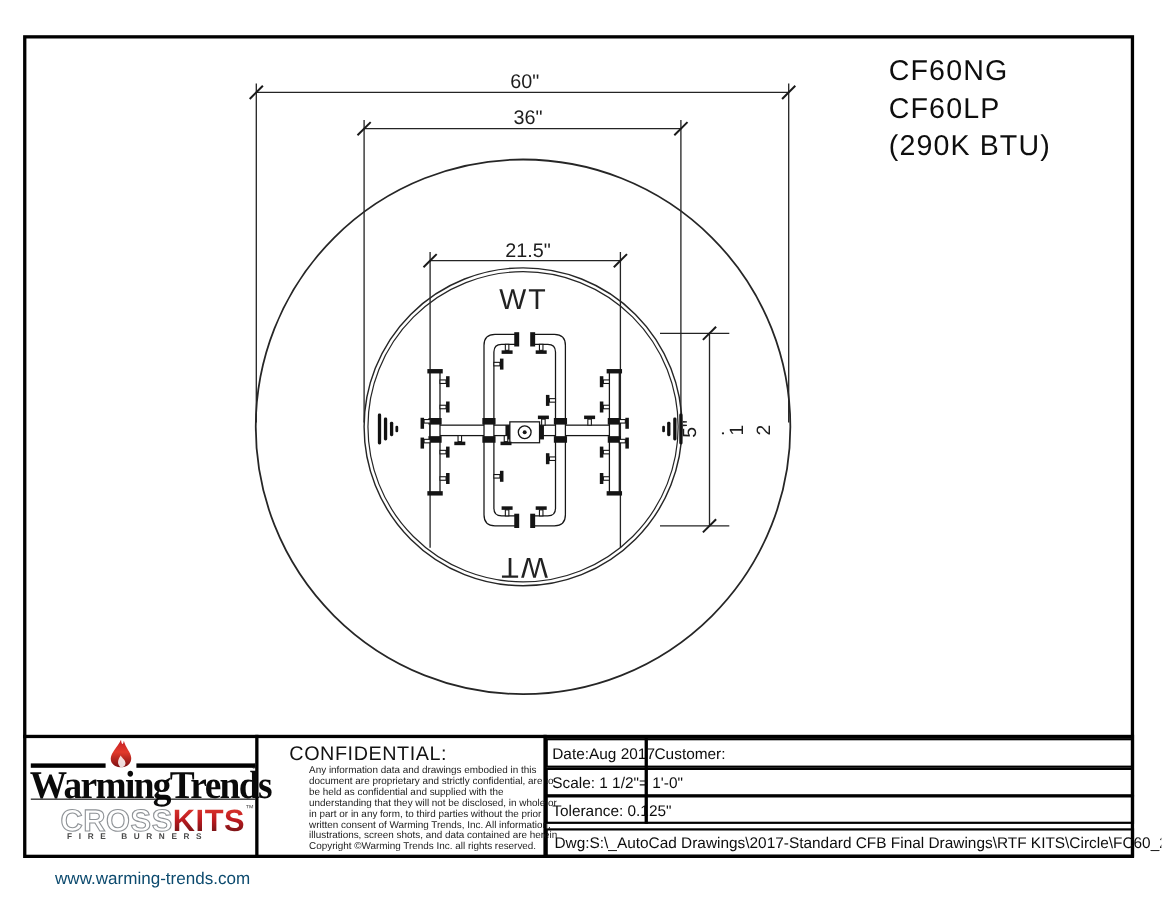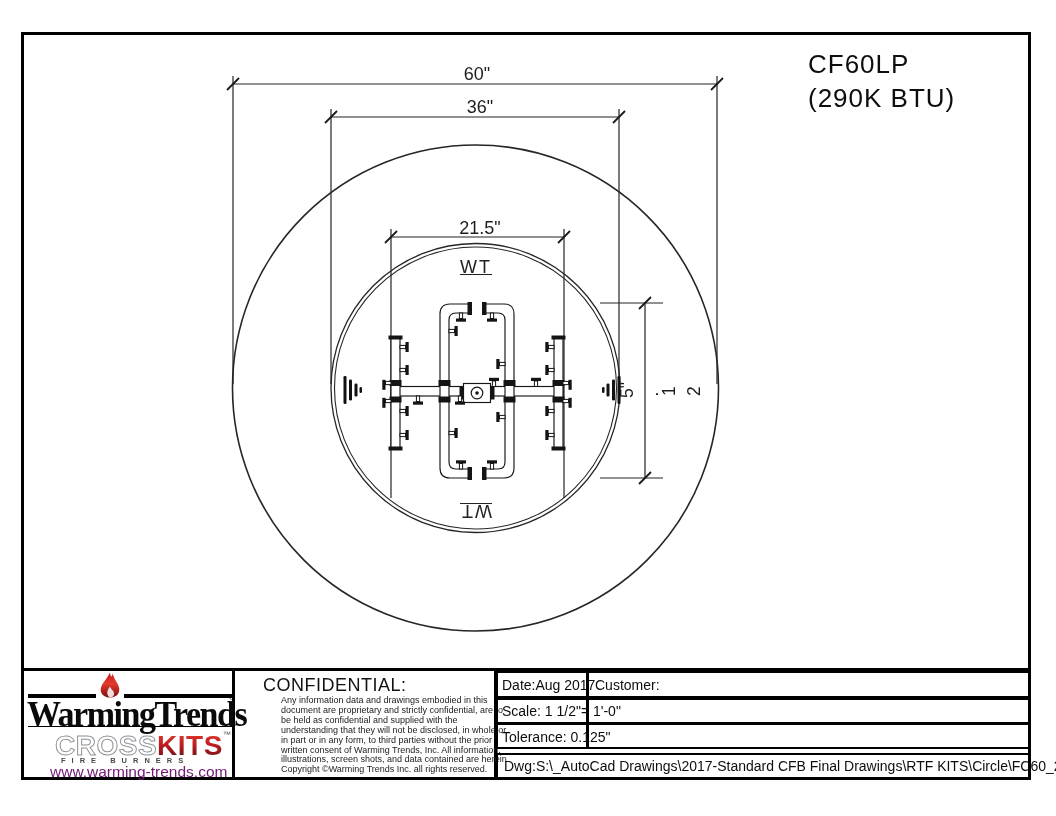--- a/index.html
+++ b/index.html
@@ -4,41 +4,41 @@
 <style>
   html,body{margin:0;padding:0;background:#fff;}
   .page{position:relative;width:1056px;height:816px;background:#ffffff;overflow:hidden;
         font-family:"Liberation Sans",sans-serif;color:#111;}
   .abs{position:absolute;}
   .sheet-border{left:21px;top:32px;width:1010px;height:748px;border:3px solid #000;box-sizing:border-box;}
   .hline,.vline{background:#000;}
   
   .dim-label{font-size:18px;color:#1d1d1d;white-space:nowrap;transform:translateX(-50%);}
   .product{left:808px;top:47px;font-size:26px;line-height:34px;letter-spacing:1px;color:#0e0e0e;}
-  .wt{font-size:18px;letter-spacing:2px;color:#222;transform:translateX(-50%);text-decoration:underline;}
+  .wt{font-size:26px;letter-spacing:2px;color:#222;transform:translateX(-50%);}
   .wt.flip{transform:translateX(-50%) rotate(180deg);}
   .vchar{width:24px;height:24px;display:flex;align-items:center;justify-content:center;
          font-size:17.5px;color:#1d1d1d;transform:rotate(-90deg);white-space:nowrap;}
   
   .cellbox{border:2.5px solid #000;box-sizing:border-box;background:transparent;}
   .tb-text{font-size:14px;line-height:18px;white-space:nowrap;color:#0d0d0d;}
   .dwg-text{font-size:14px;white-space:nowrap;color:#0d0d0d;}
   .conf-title{font-size:18px;letter-spacing:0.5px;color:#131313;}
   .conf-body{width:232px;font-size:9px;line-height:9.9px;color:#222;margin-left:17px;}
   
   .wordmark{font-family:"Liberation Serif",serif;font-weight:bold;font-size:34px;
             letter-spacing:-1.5px;color:#0a0a0a;white-space:nowrap;transform:scaleY(1.05);transform-origin:left top;}
   .reg{font-size:7px;color:#0a0a0a;}
   .crossfire{white-space:nowrap;font-size:28px;letter-spacing:0.5px;}
   .cross{color:#b9bcbe;font-weight:700;-webkit-text-stroke:1px #8f9397;-webkit-text-fill-color:#ffffff;}
   .fire{font-weight:700;color:#c3161c;background:linear-gradient(180deg,#e54233 0%,#c01b20 48%,#5c1113 100%);
         -webkit-background-clip:text;background-clip:text;-webkit-text-fill-color:transparent;}
   .tm{font-size:8px;color:#555;vertical-align:top;}
   .subbrand{font-size:7.5px;font-weight:bold;letter-spacing:6px;color:#4a4a4a;white-space:nowrap;}
-  .website{font-size:15.5px;color:#701a75;white-space:nowrap;}
+  .website{font-size:15.5px;color:#0c4a6e;white-space:nowrap;margin-top:28px;}
 </style>
 </head>
 <body>
 
 <div class="page">
 
   <div class="abs sheet-border"></div>
 
   <svg class="abs" style="left:0;top:0" width="1056" height="816" viewBox="0 0 1056 816">
 
@@ -179,20 +179,21 @@
           <rect x="382.3" y="379.8" width="3.2" height="10"></rect>
             <rect x="382.3" y="397.8" width="3.2" height="10"></rect>
           <rect x="568.5" y="379.8" width="3.2" height="10"></rect>
             <rect x="568.5" y="397.8" width="3.2" height="10"></rect>
         </g>
       </g>
     </g>
   </svg>
 
   <div class="abs product">
+    <div>CF60NG</div>
     <div>CF60LP</div>
     <div>(290K BTU)</div>
   </div>
 
   <div class="abs dim-label" style="left:477px;top:64px">60"</div>
   <div class="abs dim-label" style="left:480px;top:97px">36"</div>
   <div class="abs dim-label" style="left:480px;top:218px">21.5"</div>
 
   <div class="abs wt" style="left:476px;top:257px">WT</div>
   <div class="abs wt flip" style="left:476px;top:500px">WT</div>

